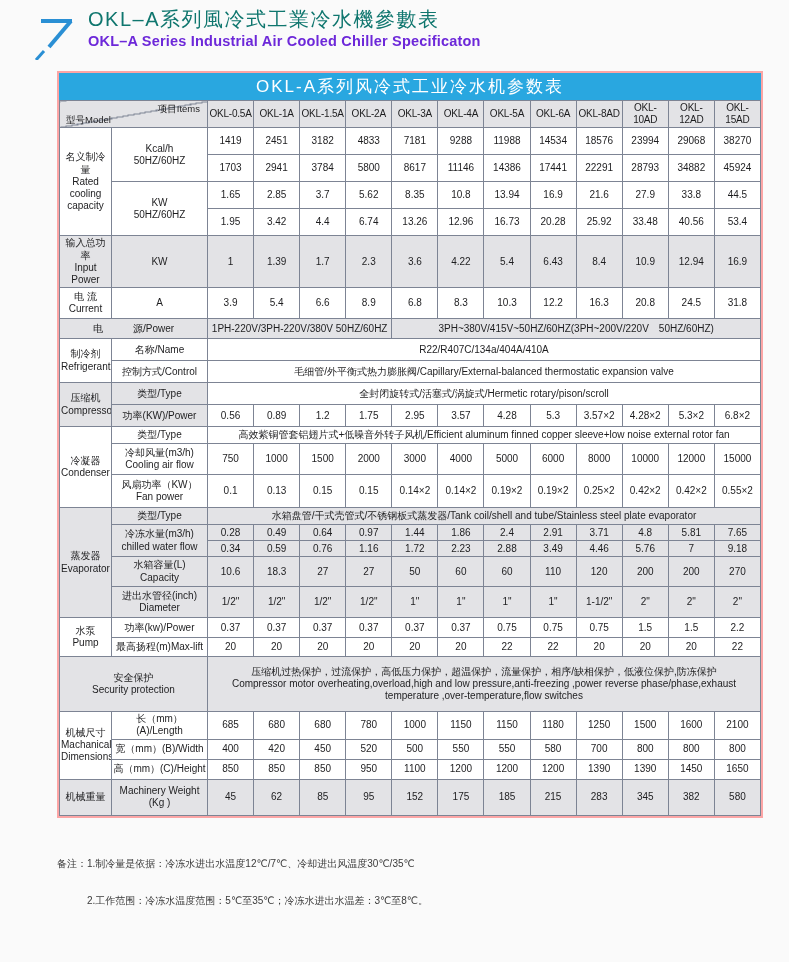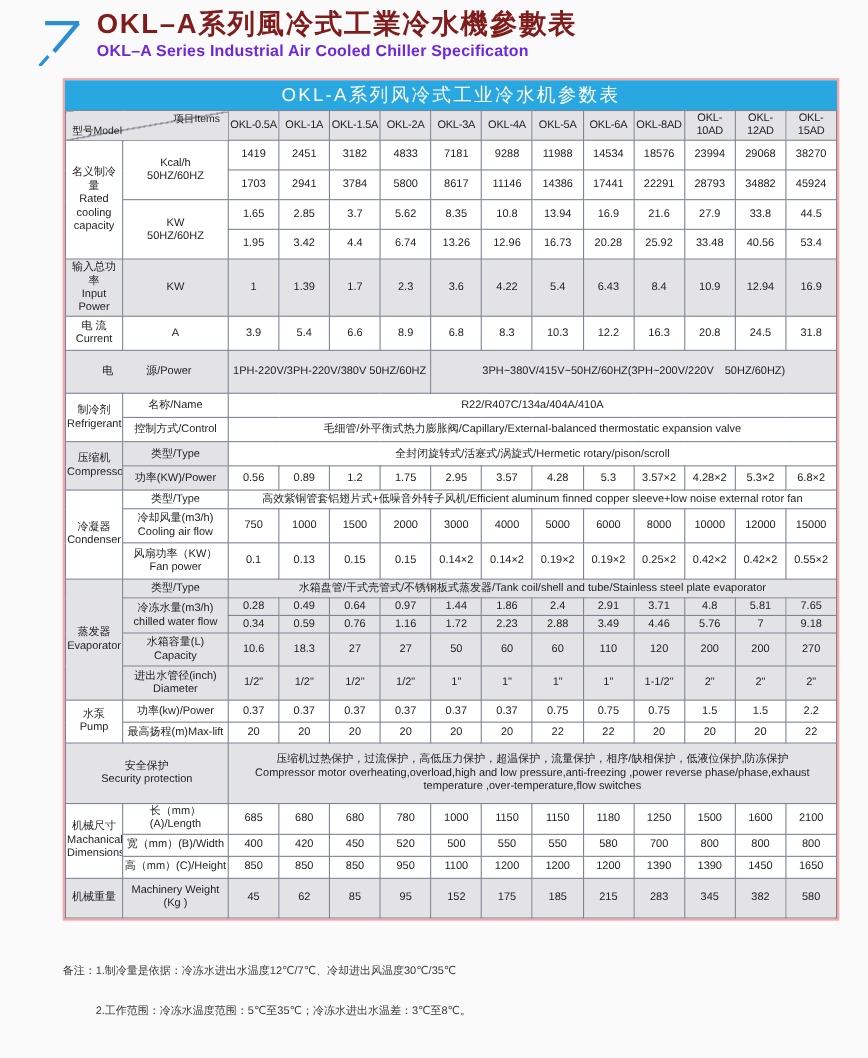--- a/index.html
+++ b/index.html
@@ -6,21 +6,21 @@
   html,body { margin:0; padding:0; }
   body {
     width:789px; height:962px; background:#fafafa;
     font-family:"Liberation Sans","DejaVu Sans",sans-serif;
     color:#1d1d1f; overflow:hidden;
   }
   .page { position:relative; width:789px; height:962px; }
   .header { display:flex; align-items:flex-start; padding:8px 0 0 28px; }
   .logo { width:52px; height:52px; flex:0 0 auto; }
   .titles { margin-left:8px; }
-  .title-zh { font-size:25px; font-weight:700; letter-spacing:1.5px; color:#7f1d1d; line-height:1.15; }
+  .title-zh { font-size:20px; font-weight:400; letter-spacing:1.5px; color:#0f766e; line-height:1.15; }
   .title-en { font-size:14.5px; font-weight:600; color:#6d28d9; margin-top:2px; letter-spacing:0.2px; }
 
   .table-wrap { width:706px; margin:11px 0 0 57px; border:2px solid #fca5a5; background:#fff; }
   .caption {
     background:#29a7e0; color:#fff; text-align:center;
     font-size:17px; height:27px; line-height:27px; letter-spacing:2px; font-weight:400;
   }
   table.spec { border-collapse:collapse; table-layout:fixed; width:100%; }
   table.spec td {
     border:1px solid #7d8494; text-align:center; vertical-align:middle;
@@ -184,21 +184,21 @@
             <td>8.9</td>
             <td>6.8</td>
             <td>8.3</td>
             <td>10.3</td>
             <td>12.2</td>
             <td>16.3</td>
             <td>20.8</td>
             <td>24.5</td>
             <td>31.8</td>
           </tr>
-          <tr class="g" style="height: 39px; padding-left: 16px;">
+          <tr class="g" style="height: 20px; padding-left: 16px;">
             <td colspan="2">电　　　源/Power</td>
             <td colspan="4" class="sp">1PH-220V/3PH-220V/380V 50HZ/60HZ</td>
             <td colspan="8" class="sp">3PH~380V/415V~50HZ/60HZ(3PH~200V/220V　50HZ/60HZ)</td>
           </tr>
           <tr style="height: 22px;">
             <td rowspan="2">制冷剂<br>Refrigerant</td>
             <td>名称/Name</td>
             <td colspan="12" class="sp">R22/R407C/134a/404A/410A</td>
           </tr>
           <tr style="height: 22px;">

